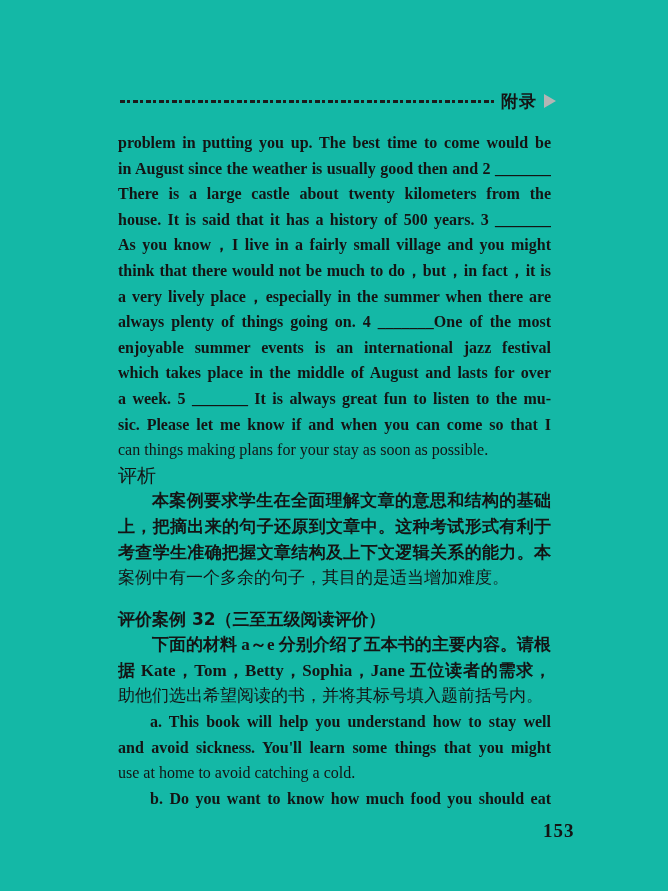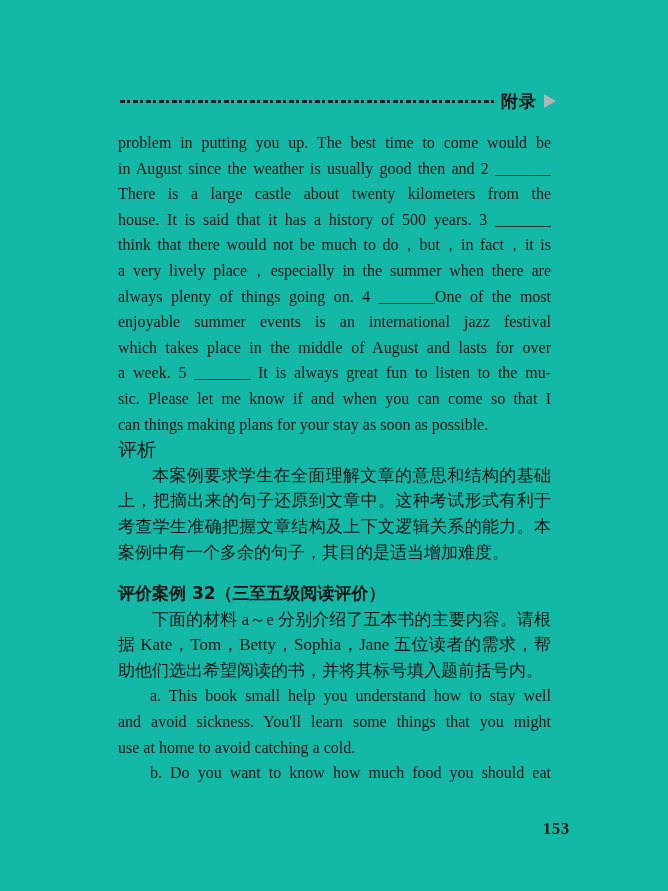--- a/index.html
+++ b/index.html
@@ -63,20 +63,21 @@
   .line {
     height: 25.6px;
     line-height: 25.6px;
     font-size: 16px;
     overflow: hidden;
   }
   .j {
     text-align: justify;
     text-align-last: justify;
     text-justify: inter-character;
+    font-weight: bold;
   }
   .cn {
     font-size: 17px;
   }
   .ind { text-indent: 2em; }
   .ind-en { text-indent: 32px; }
   .analysis-heading {
     font-family: "DejaVu Sans", "Liberation Sans", sans-serif;
     font-weight: normal;
     font-size: 19px;
@@ -88,21 +89,21 @@
     font-weight: bold;
     font-size: 17px;
     height: 25.6px;
     line-height: 25.6px;
     margin-top: 16px;
   }
   .page-number {
     position: absolute;
     left: 543px;
     top: 820px;
-    font-size: 16px;
+    font-size: 19px;
     font-weight: bold;
     letter-spacing: 1px;
     text-align: center;
   }
 </style>
 </head>
 <body>
 
 <div class="page">
 
@@ -111,20 +112,21 @@
     <span class="head-label">附录</span>
     <span class="arrow"></span>
   </div>
 
   <div class="content">
 
     <div class="line j">problem in putting you up. The best time to come would be</div>
     <div class="line j">in August since the weather is usually good then and 2 _______</div>
     <div class="line j">There is a large castle about twenty kilometers from the</div>
     <div class="line j">house. It is said that it has a history of 500 years. 3 _______</div>
+    <div class="line j">As you know，I live in a fairly small village and you might</div>
     <div class="line j">think that there would not be much to do，but，in fact，it is</div>
     <div class="line j">a very lively place，especially in the summer when there are</div>
     <div class="line j">always plenty of things going on. 4 _______One of the most</div>
     <div class="line j">enjoyable summer events is an international jazz festival</div>
     <div class="line j">which takes place in the middle of August and lasts for over</div>
     <div class="line j">a week. 5 _______ It is always great fun to listen to the mu-</div>
     <div class="line j">sic. Please let me know if and when you can come so that I</div>
     <div class="line">can things making plans for your stay as soon as possible.</div>
 
     <div class="analysis-heading">评析</div>
@@ -132,21 +134,21 @@
     <div class="line cn j">上，把摘出来的句子还原到文章中。这种考试形式有利于</div>
     <div class="line cn j">考查学生准确把握文章结构及上下文逻辑关系的能力。本</div>
     <div class="line cn">案例中有一个多余的句子，其目的是适当增加难度。</div>
 
     <div class="case-heading">评价案例 32（三至五级阅读评价）</div>
 
     <div class="line cn j ind">下面的材料 a～e 分别介绍了五本书的主要内容。请根</div>
     <div class="line cn j">据 Kate，Tom，Betty，Sophia，Jane 五位读者的需求，帮</div>
     <div class="line cn">助他们选出希望阅读的书，并将其标号填入题前括号内。</div>
 
-    <div class="line j ind-en">a. This book small help you understand how to stay well</div>
+    <div class="line j ind-en">a. This book will help you understand how to stay well</div>
     <div class="line j">and avoid sickness. You'll learn some things that you might</div>
     <div class="line">use at home to avoid catching a cold.</div>
 
     <div class="line j ind-en">b. Do you want to know how much food you should eat</div>
 
   </div>
 
   <div class="page-number">153</div>
 
 </div>

